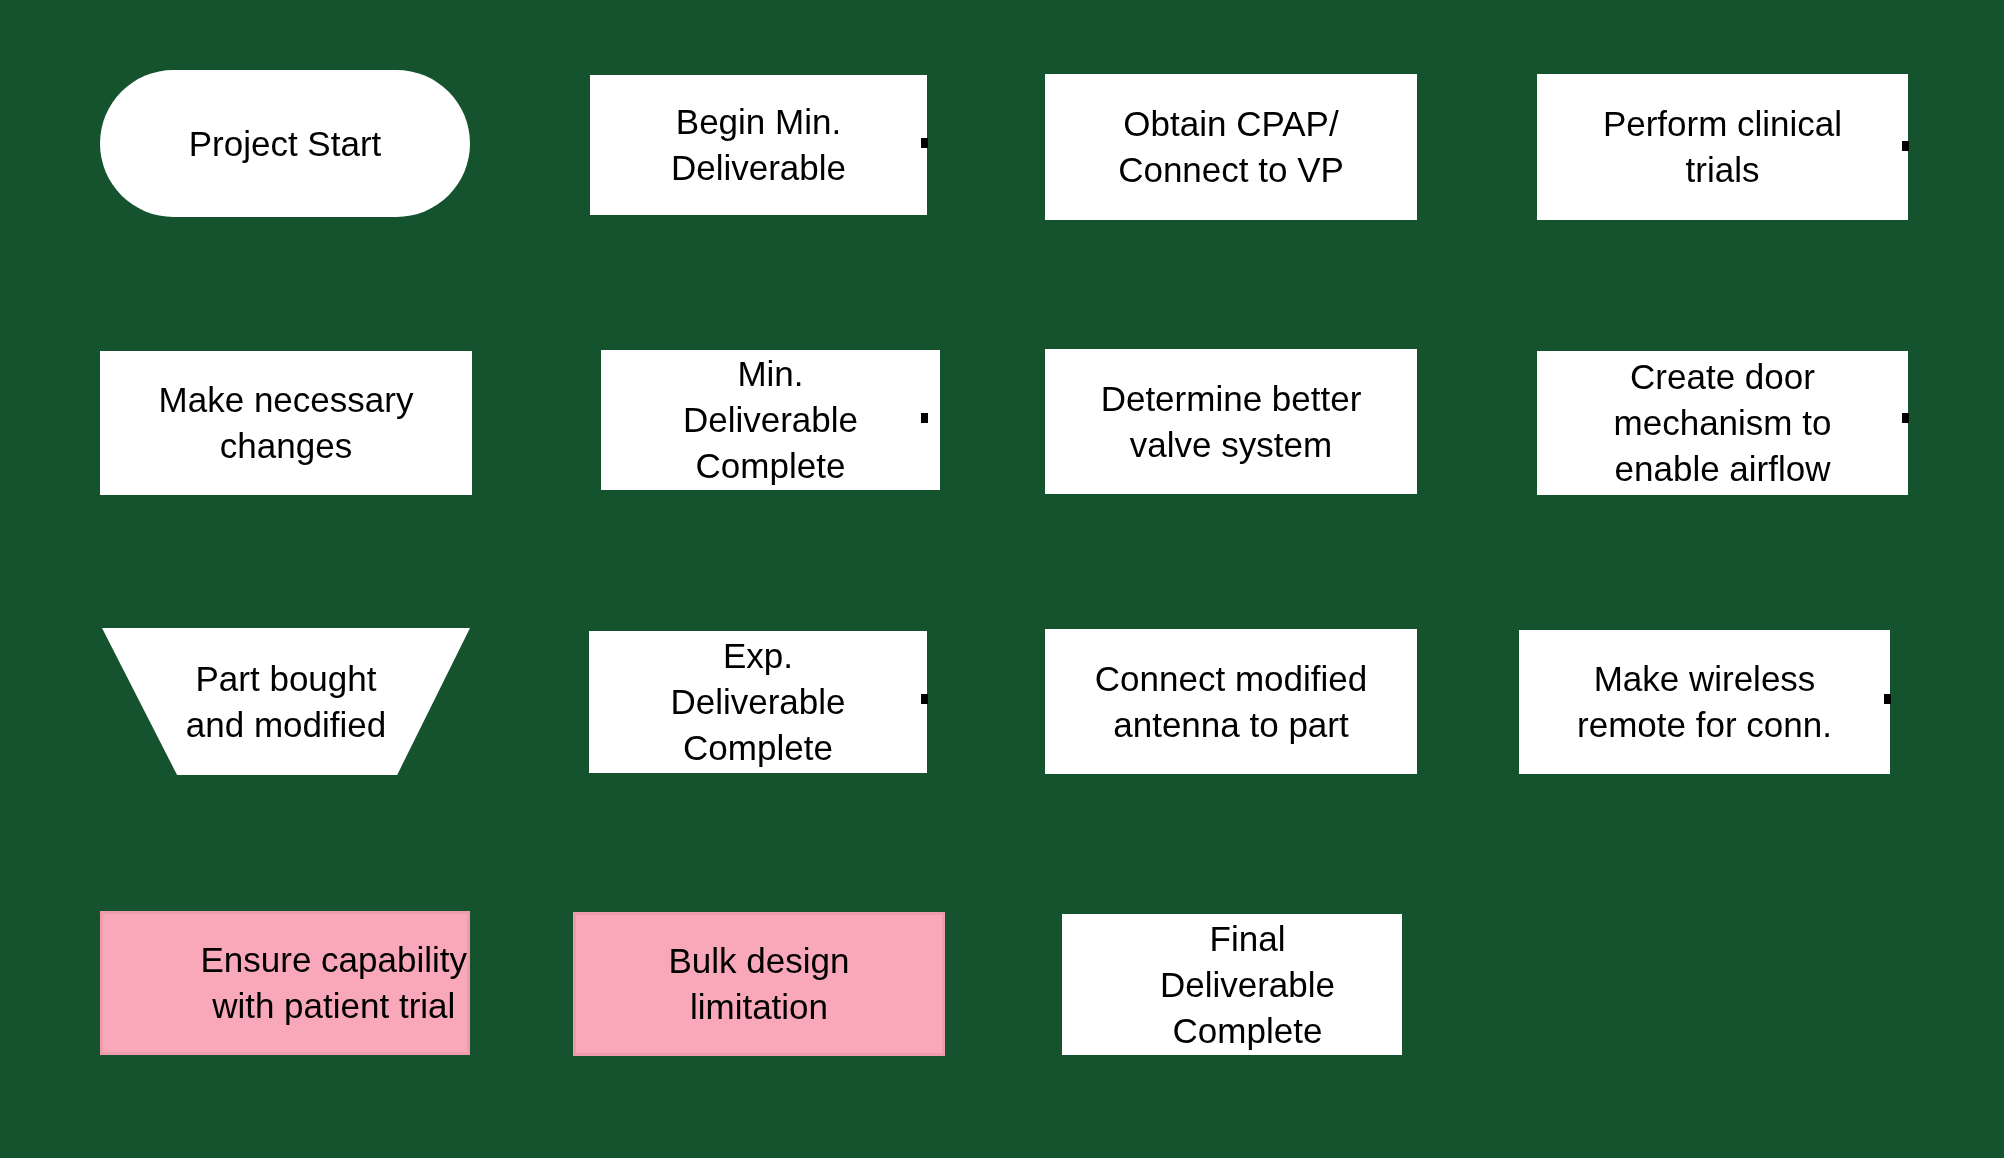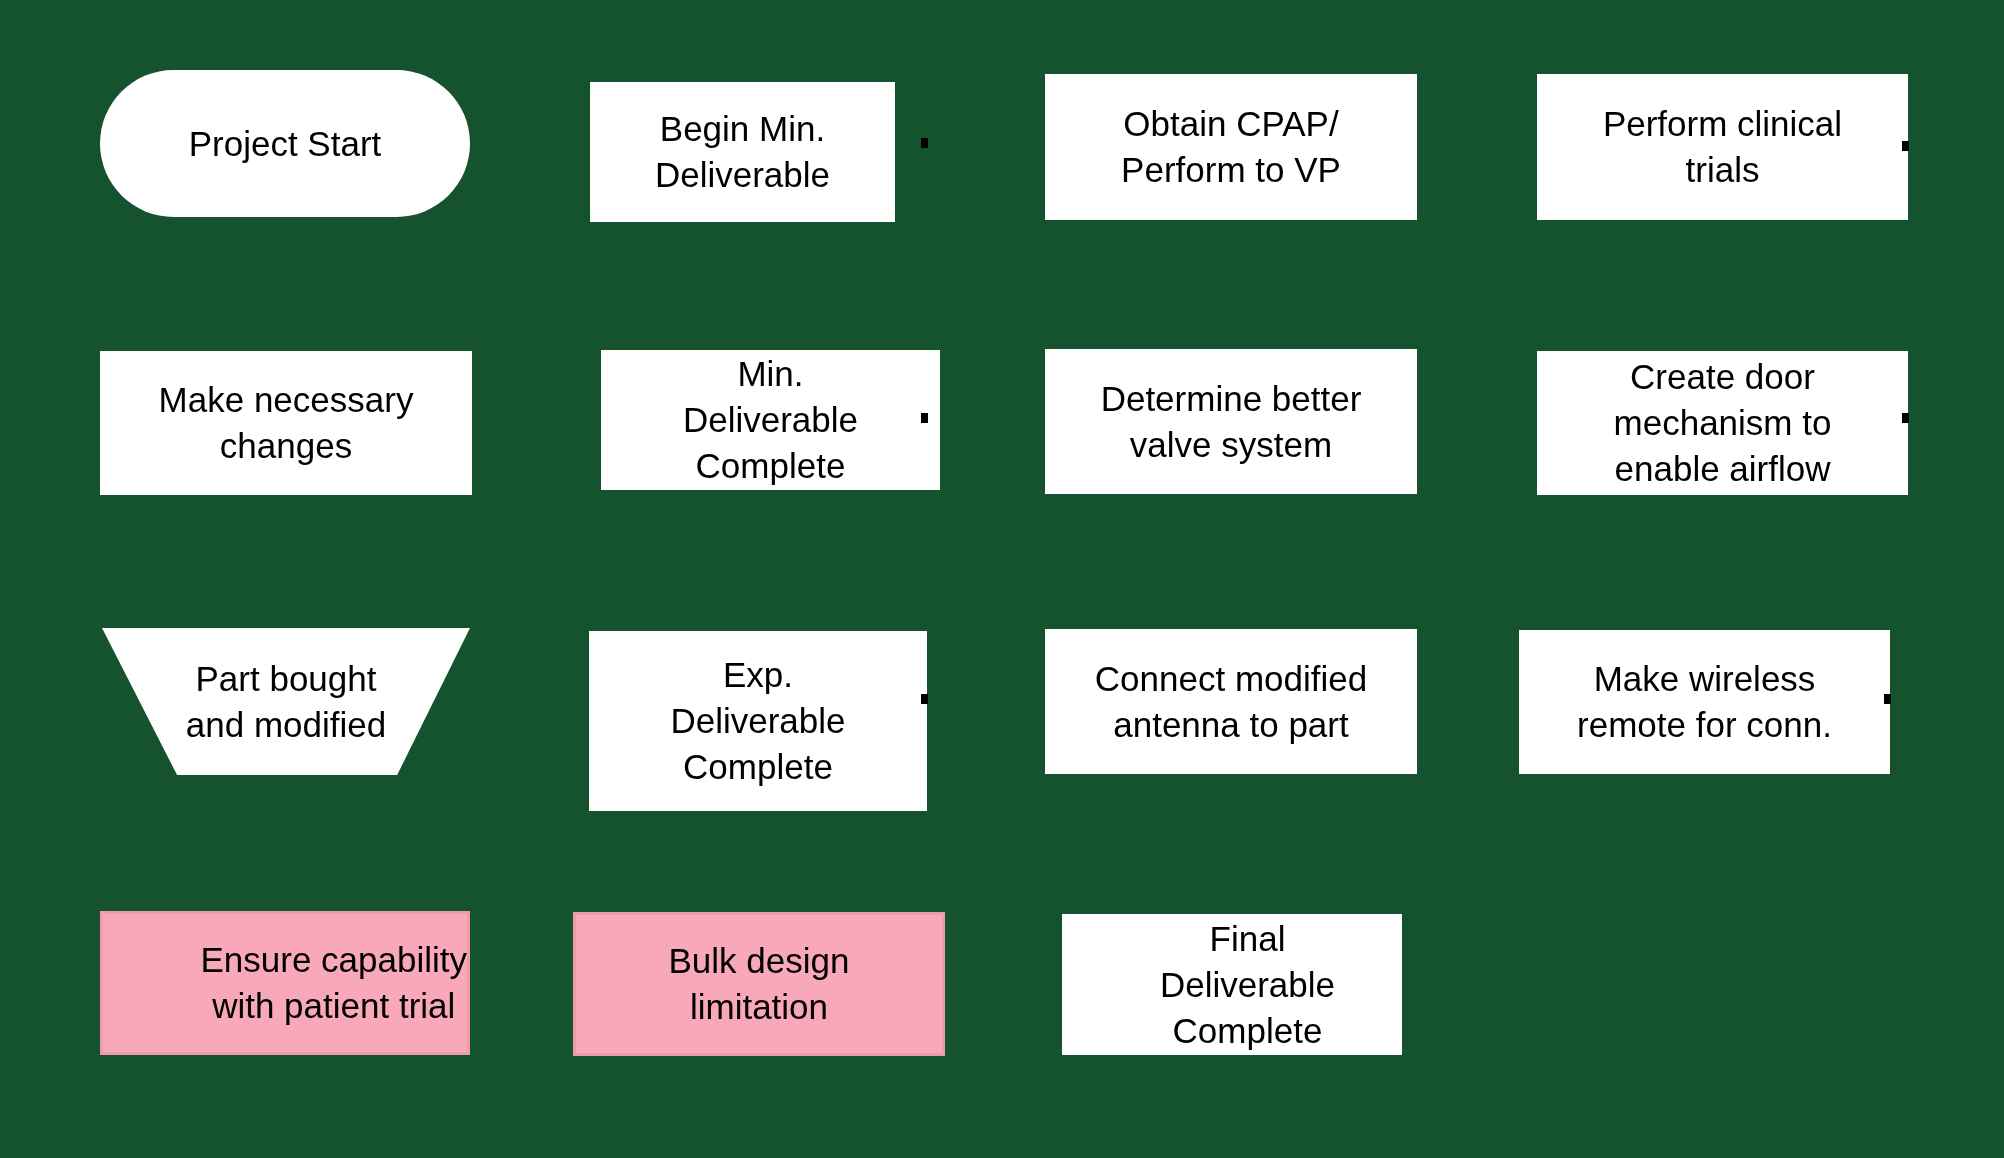--- a/index.html
+++ b/index.html
@@ -13,29 +13,29 @@
     font-size:35px;line-height:46px;box-sizing:border-box;
   }
   .node .lbl{white-space:pre-line;}
   .pill{border-radius:74px;}
   .trapezoid{clip-path:polygon(0 0,100% 0,80.2% 100%,20.4% 100%);}
   .pink{background:#f8a8b8;border:3px solid #ee9cac;}
   .mark{position:absolute;width:7px;height:10px;background:#000;}
 
   
   #n0{left:100px;top:70px;width:370px;height:147px;}
-  #n1{left:590px;top:82px;width:305px;height:140px;}
+  #n1{left:590px;top:75px;width:337px;height:140px;}
   #n2{left:1045px;top:74px;width:372px;height:146px;}
   #n3{left:1537px;top:74px;width:371px;height:146px;}
   #n4{left:100px;top:351px;width:372px;height:144px;}
   #n5{left:589px;top:350px;width:339px;height:140px;margin-left:12px;}
   #n6{left:1045px;top:349px;width:372px;height:145px;}
   #n7{left:1537px;top:351px;width:371px;height:144px;}
   #n8{left:102px;top:628px;width:368px;height:147px;}
-  #n9{left:589px;top:631px;width:338px;height:180px;}
+  #n9{left:589px;top:631px;width:338px;height:142px;}
   #n10{left:1045px;top:629px;width:372px;height:145px;}
   #n11{left:1519px;top:630px;width:371px;height:144px;}
   #n12{left:100px;top:911px;width:370px;height:144px;justify-content:flex-end;}
   #n13{left:573px;top:912px;width:372px;height:144px;}
   #n14{left:1062px;top:914px;width:340px;height:141px;padding-left:31px;}
 
   
   #m0{left:921px;top:138px;}
   #m1{left:1902px;top:141px;}
   #m2{left:921px;top:413px;}
@@ -52,21 +52,21 @@
     <span class="lbl">Project Start</span>
   </div>
 
   <div class="node" id="n1">
     <span class="lbl">Begin Min.
 Deliverable</span>
   </div>
 
   <div class="node" id="n2">
     <span class="lbl">Obtain CPAP/
-Perform to VP</span>
+Connect to VP</span>
   </div>
 
   <div class="node" id="n3">
     <span class="lbl">Perform clinical
 trials</span>
   </div>
 
   <div class="node" id="n4">
     <span class="lbl">Make necessary
 changes</span>

